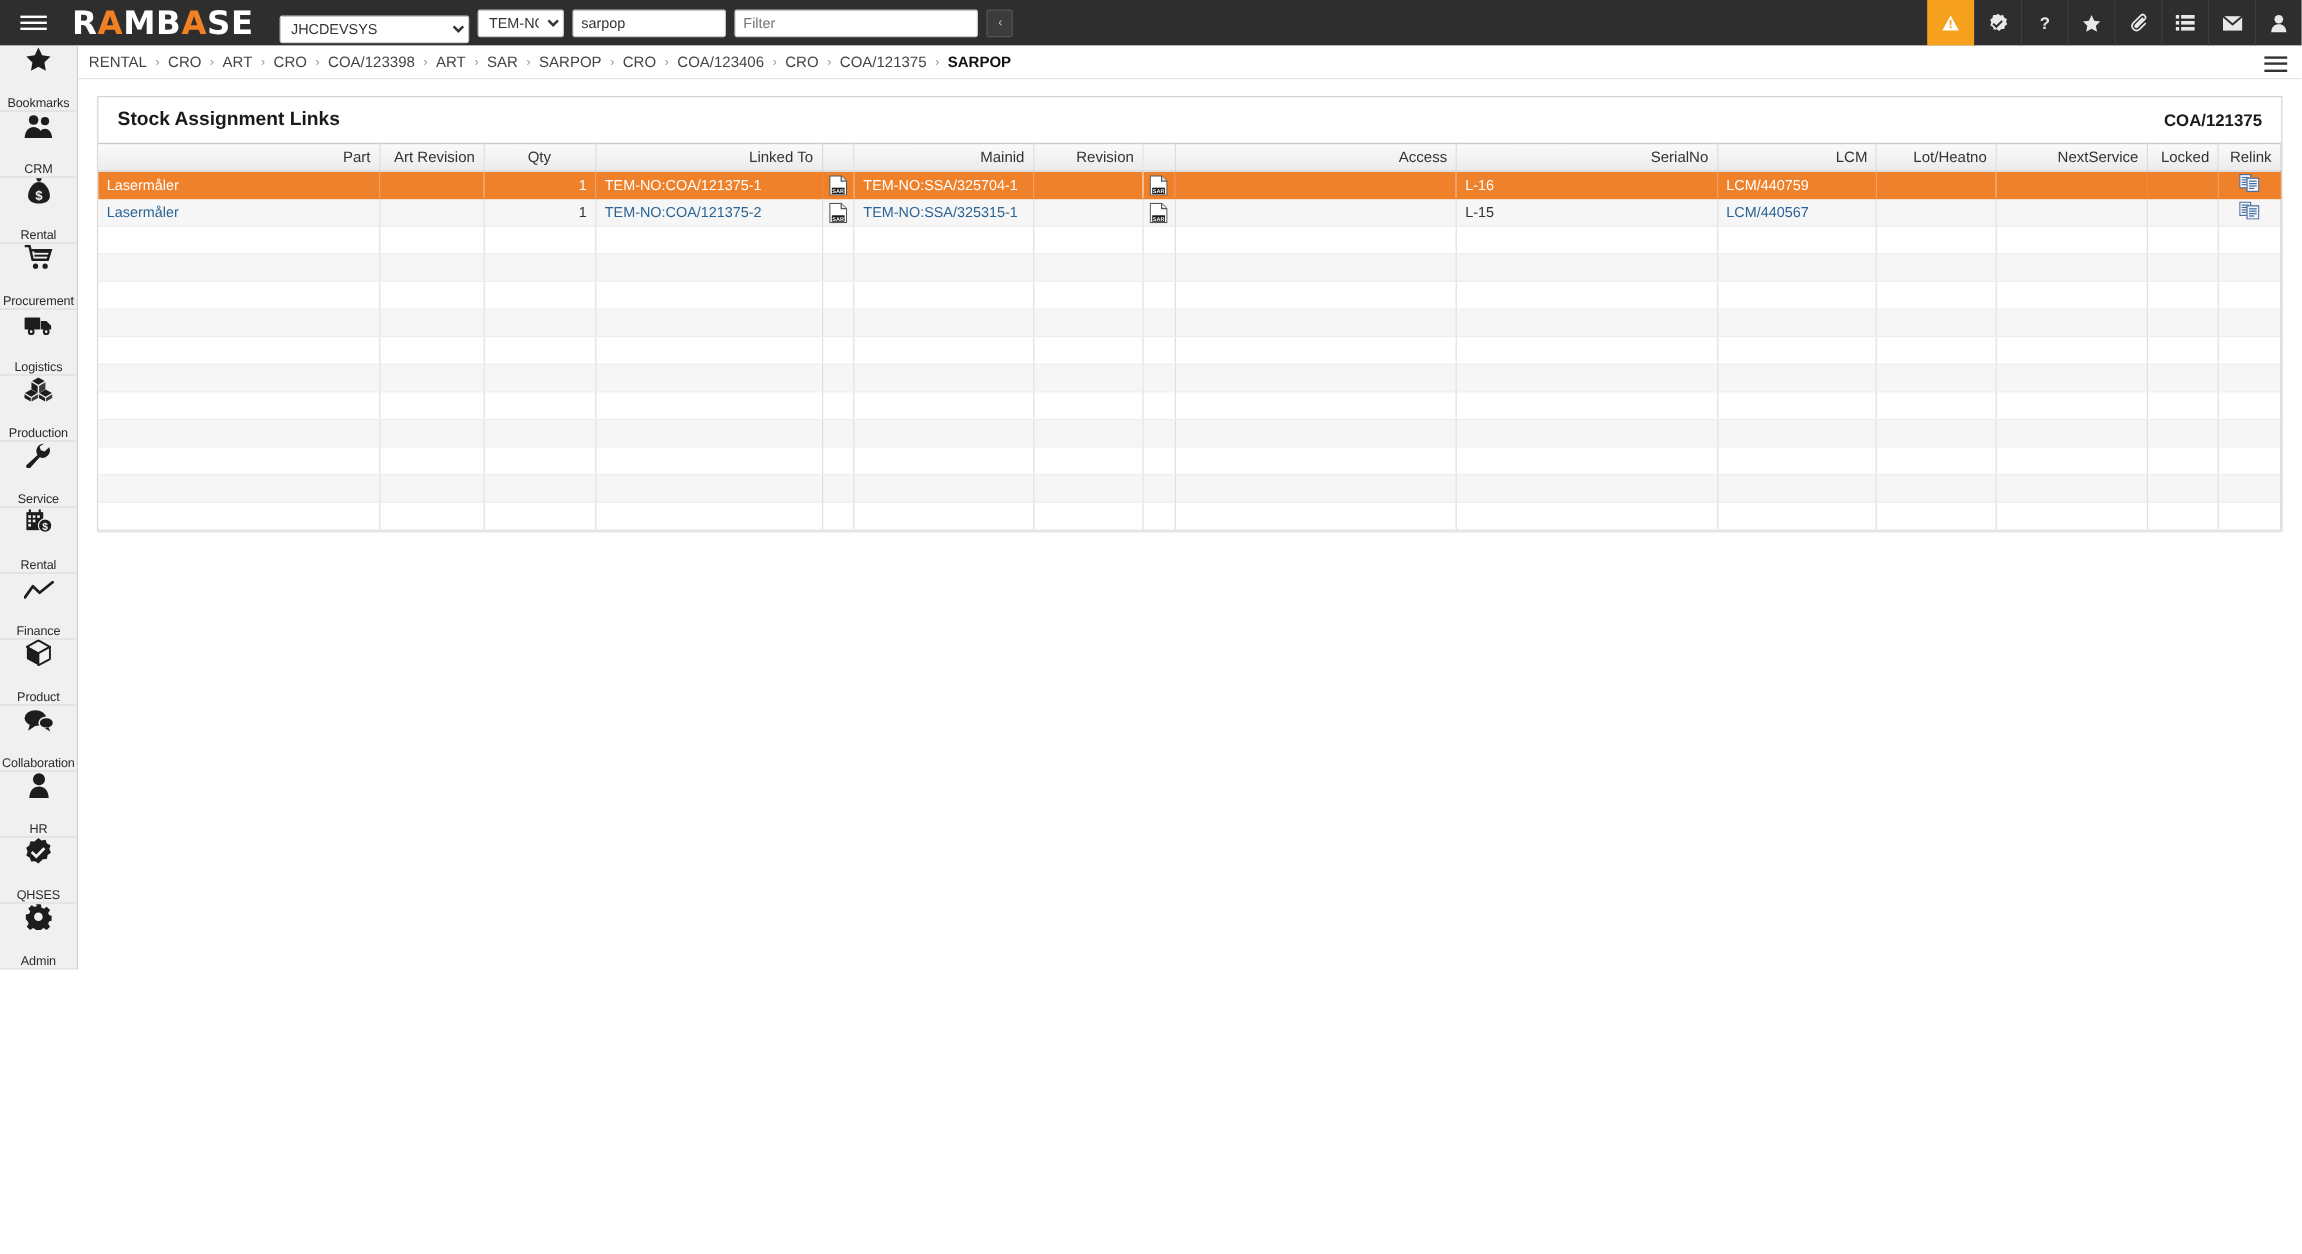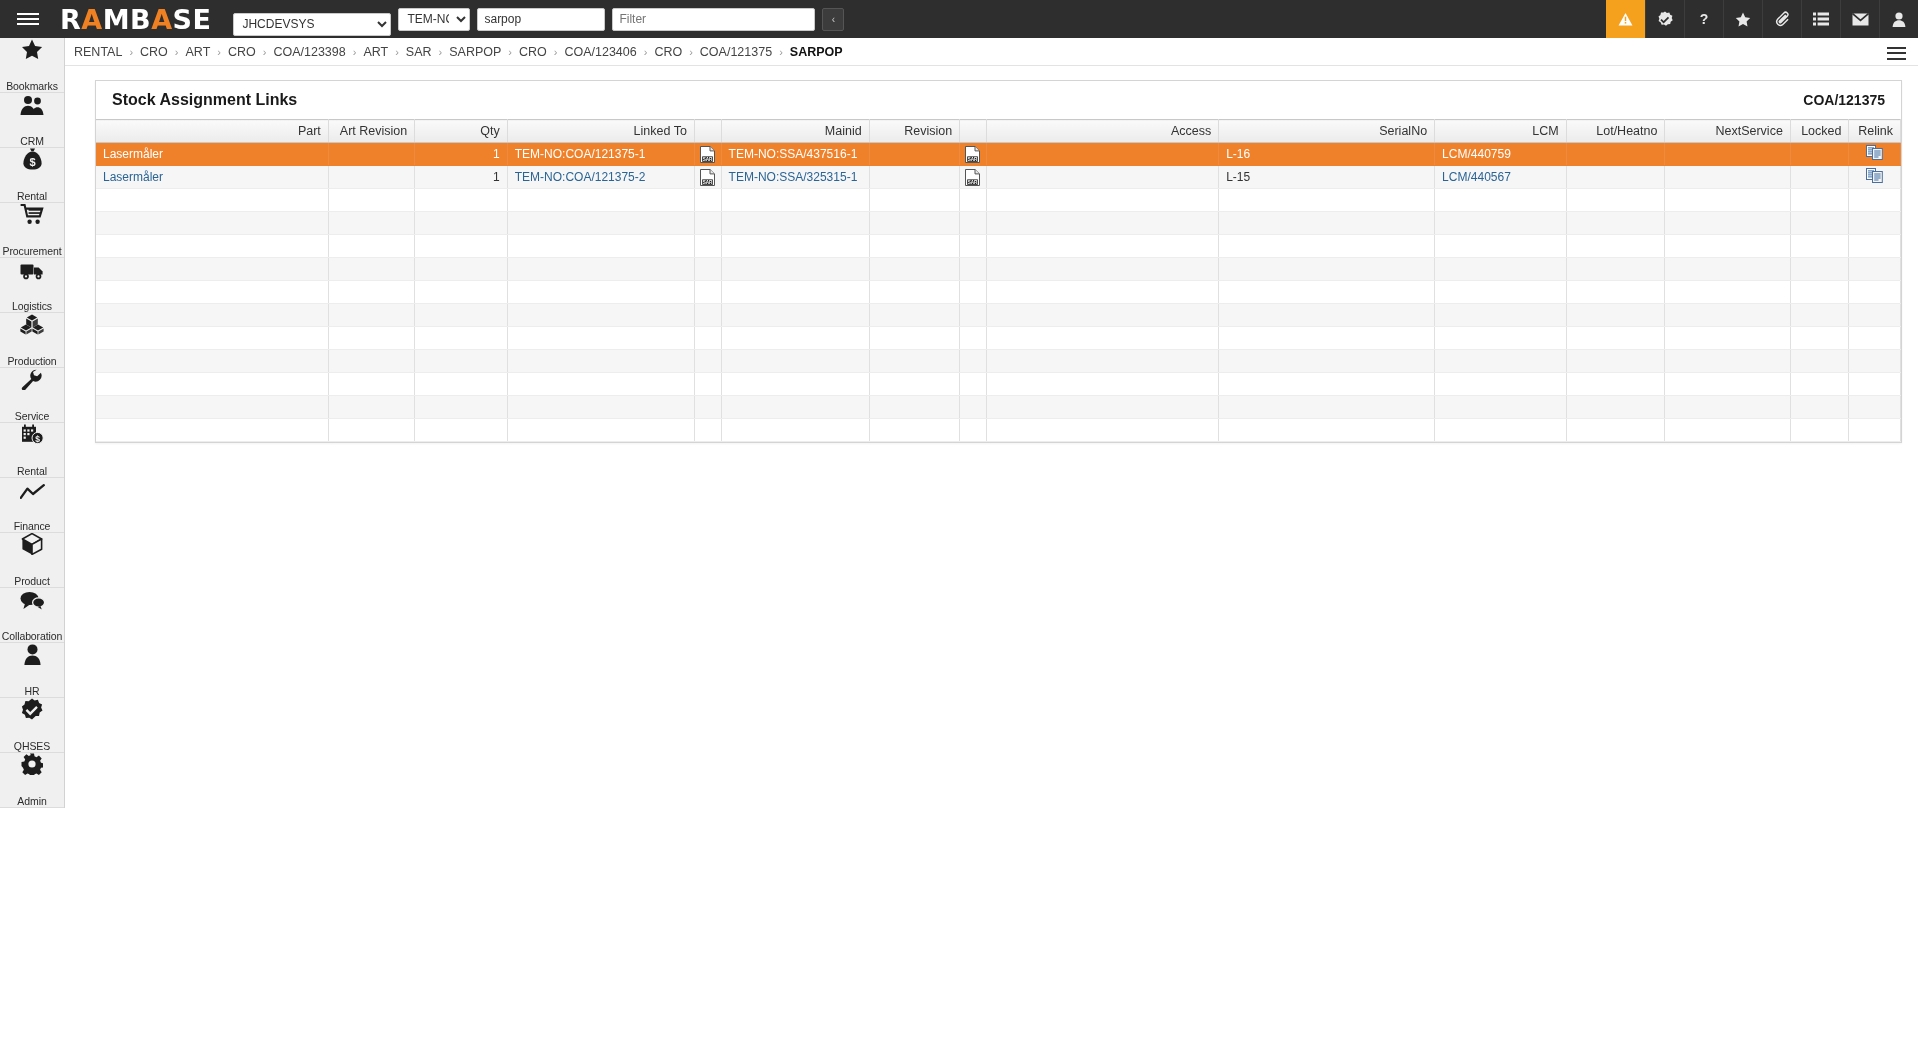--- a/index.html
+++ b/index.html
@@ -100,21 +100,21 @@
   #breadcrumb { display: flex; align-items: center; font-size: 12.5px; color: #444; }
   .bc-item { padding: 0 1px; cursor: pointer; }
   .bc-item.last { font-weight: bold; color: #111; cursor: default; }
   .bc-sep { color: #9a9a9a; padding: 0 6px; font-size: 11px; }
   #page-menu {
     position: absolute; right: 12px; top: 5px;
     cursor: pointer;
   }
   #page-menu span { display: block; width: 19px; height: 2px; background: #333; margin: 3.5px 0; }
 
-  #panel-wrap { padding: 14px 16px 0 16px; margin-left: 14px; }
+  #panel-wrap { padding: 14px 16px 0 16px; }
   #panel {
     border: 1px solid #d4d4d4; background: #fff;
     box-shadow: 0 1px 2px rgba(0,0,0,0.05);
   }
   #panel-head {
     height: 38px; display: flex; align-items: center;
     padding: 0 16px; justify-content: space-between;
   }
   #panel-title { font-size: 16px; font-weight: bold; color: #1a1a1a; }
   #panel-docid { font-size: 14px; font-weight: bold; color: #1a1a1a; }
@@ -123,21 +123,21 @@
   table.grid { border-collapse: collapse; width: 100%; table-layout: fixed; }
   table.grid th {
     background: linear-gradient(to bottom,#fafafa 0%,#ebebeb 100%);
     border-top: 1px solid #c8c8c8;
     border-bottom: 1px solid #c8c8c8;
     border-right: 1px solid #dcdcdc;
     font-size: 12.5px; font-weight: normal; color: #333;
     text-align: right; padding: 4px 7px; height: 23px;
     white-space: nowrap; overflow: hidden;
   }
-  table.grid th.num { text-align: right; padding-left: 36px; }
+  table.grid th.num { text-align: left; padding-left: 36px; }
   table.grid td {
     border-right: 1px solid #e0e0e0;
     border-bottom: 1px solid #ededed;
     font-size: 12px; padding: 3px 7px; height: 23px;
     white-space: nowrap; overflow: hidden; color: #333;
   }
   table.grid td.num { text-align: right; }
   table.grid td.ctr { text-align: center; padding: 2px 0; }
   tr.row-even td { background: #ffffff; }
   tr.row-odd  td { background: #f6f6f6; }
@@ -499,21 +499,21 @@
               <td class=""><span class="lnk">Lasermåler</span></td>
               <td class=""><span></span></td>
               <td class="num"><span>1</span></td>
               <td class=""><span class="lnk">TEM-NO:COA/121375-1</span></td>
               <td class="ctr"><span class="doc-ico"><svg width="15" height="17" viewBox="0 0 15 17">
                     <path d="M0.5 0.5 h9.5 l4.5 4.4 V16.5 H0.5z" fill="#fff" stroke="#555" stroke-width="1"></path>
                     <path d="M10 0.5 v4.4 h4.5" fill="#e8e8e8" stroke="#555" stroke-width="1"></path>
                     <rect x="2.2" y="10.4" width="10.6" height="5.4" fill="#1d1d1d"></rect>
                     <text x="7.5" y="15.1" font-size="4.6" font-weight="bold" text-anchor="middle" fill="#fff" font-family="Liberation Sans, sans-serif">SAR</text>
                   </svg></span></td>
-              <td class=""><span class="lnk">TEM-NO:SSA/437516-1</span></td>
+              <td class=""><span class="lnk">TEM-NO:SSA/325704-1</span></td>
               <td class=""><span></span></td>
               <td class="ctr"><span class="doc-ico"><svg width="15" height="17" viewBox="0 0 15 17">
                     <path d="M0.5 0.5 h9.5 l4.5 4.4 V16.5 H0.5z" fill="#fff" stroke="#555" stroke-width="1"></path>
                     <path d="M10 0.5 v4.4 h4.5" fill="#e8e8e8" stroke="#555" stroke-width="1"></path>
                     <rect x="2.2" y="10.4" width="10.6" height="5.4" fill="#1d1d1d"></rect>
                     <text x="7.5" y="15.1" font-size="4.6" font-weight="bold" text-anchor="middle" fill="#fff" font-family="Liberation Sans, sans-serif">SAR</text>
                   </svg></span></td>
               <td class=""><span></span></td>
               <td class=""><span>L-16</span></td>
               <td class=""><span class="lnk">LCM/440759</span></td>

